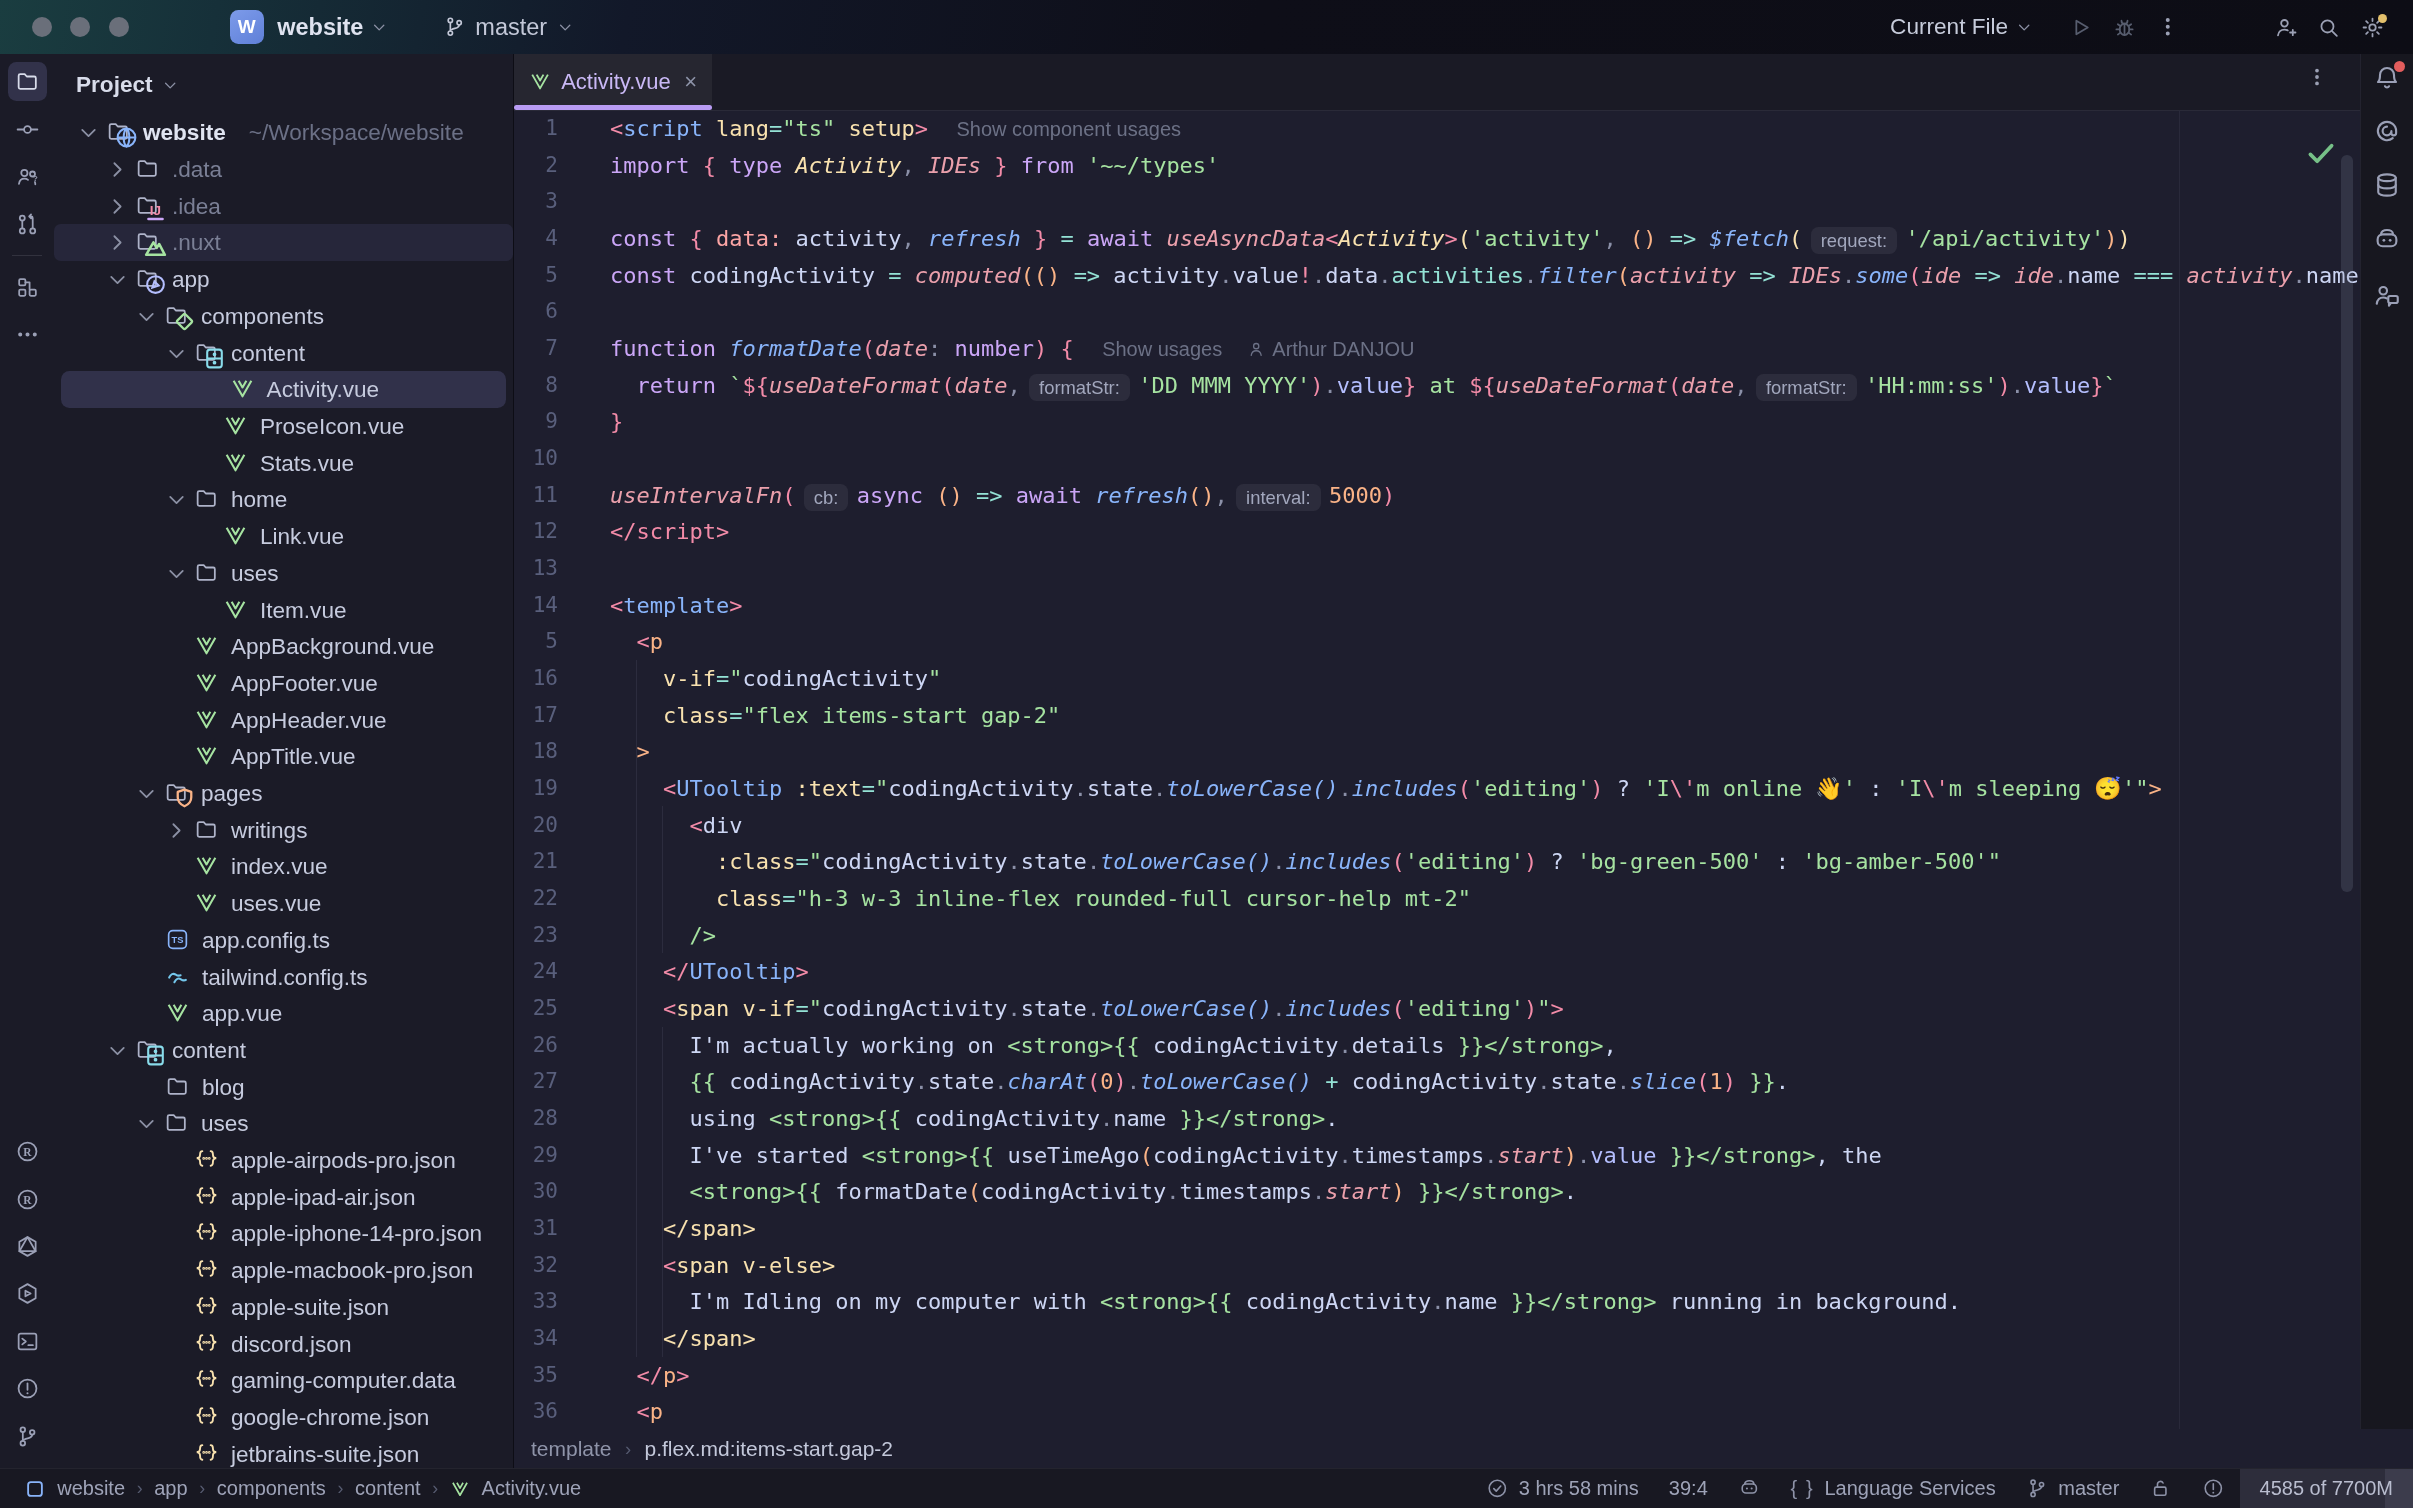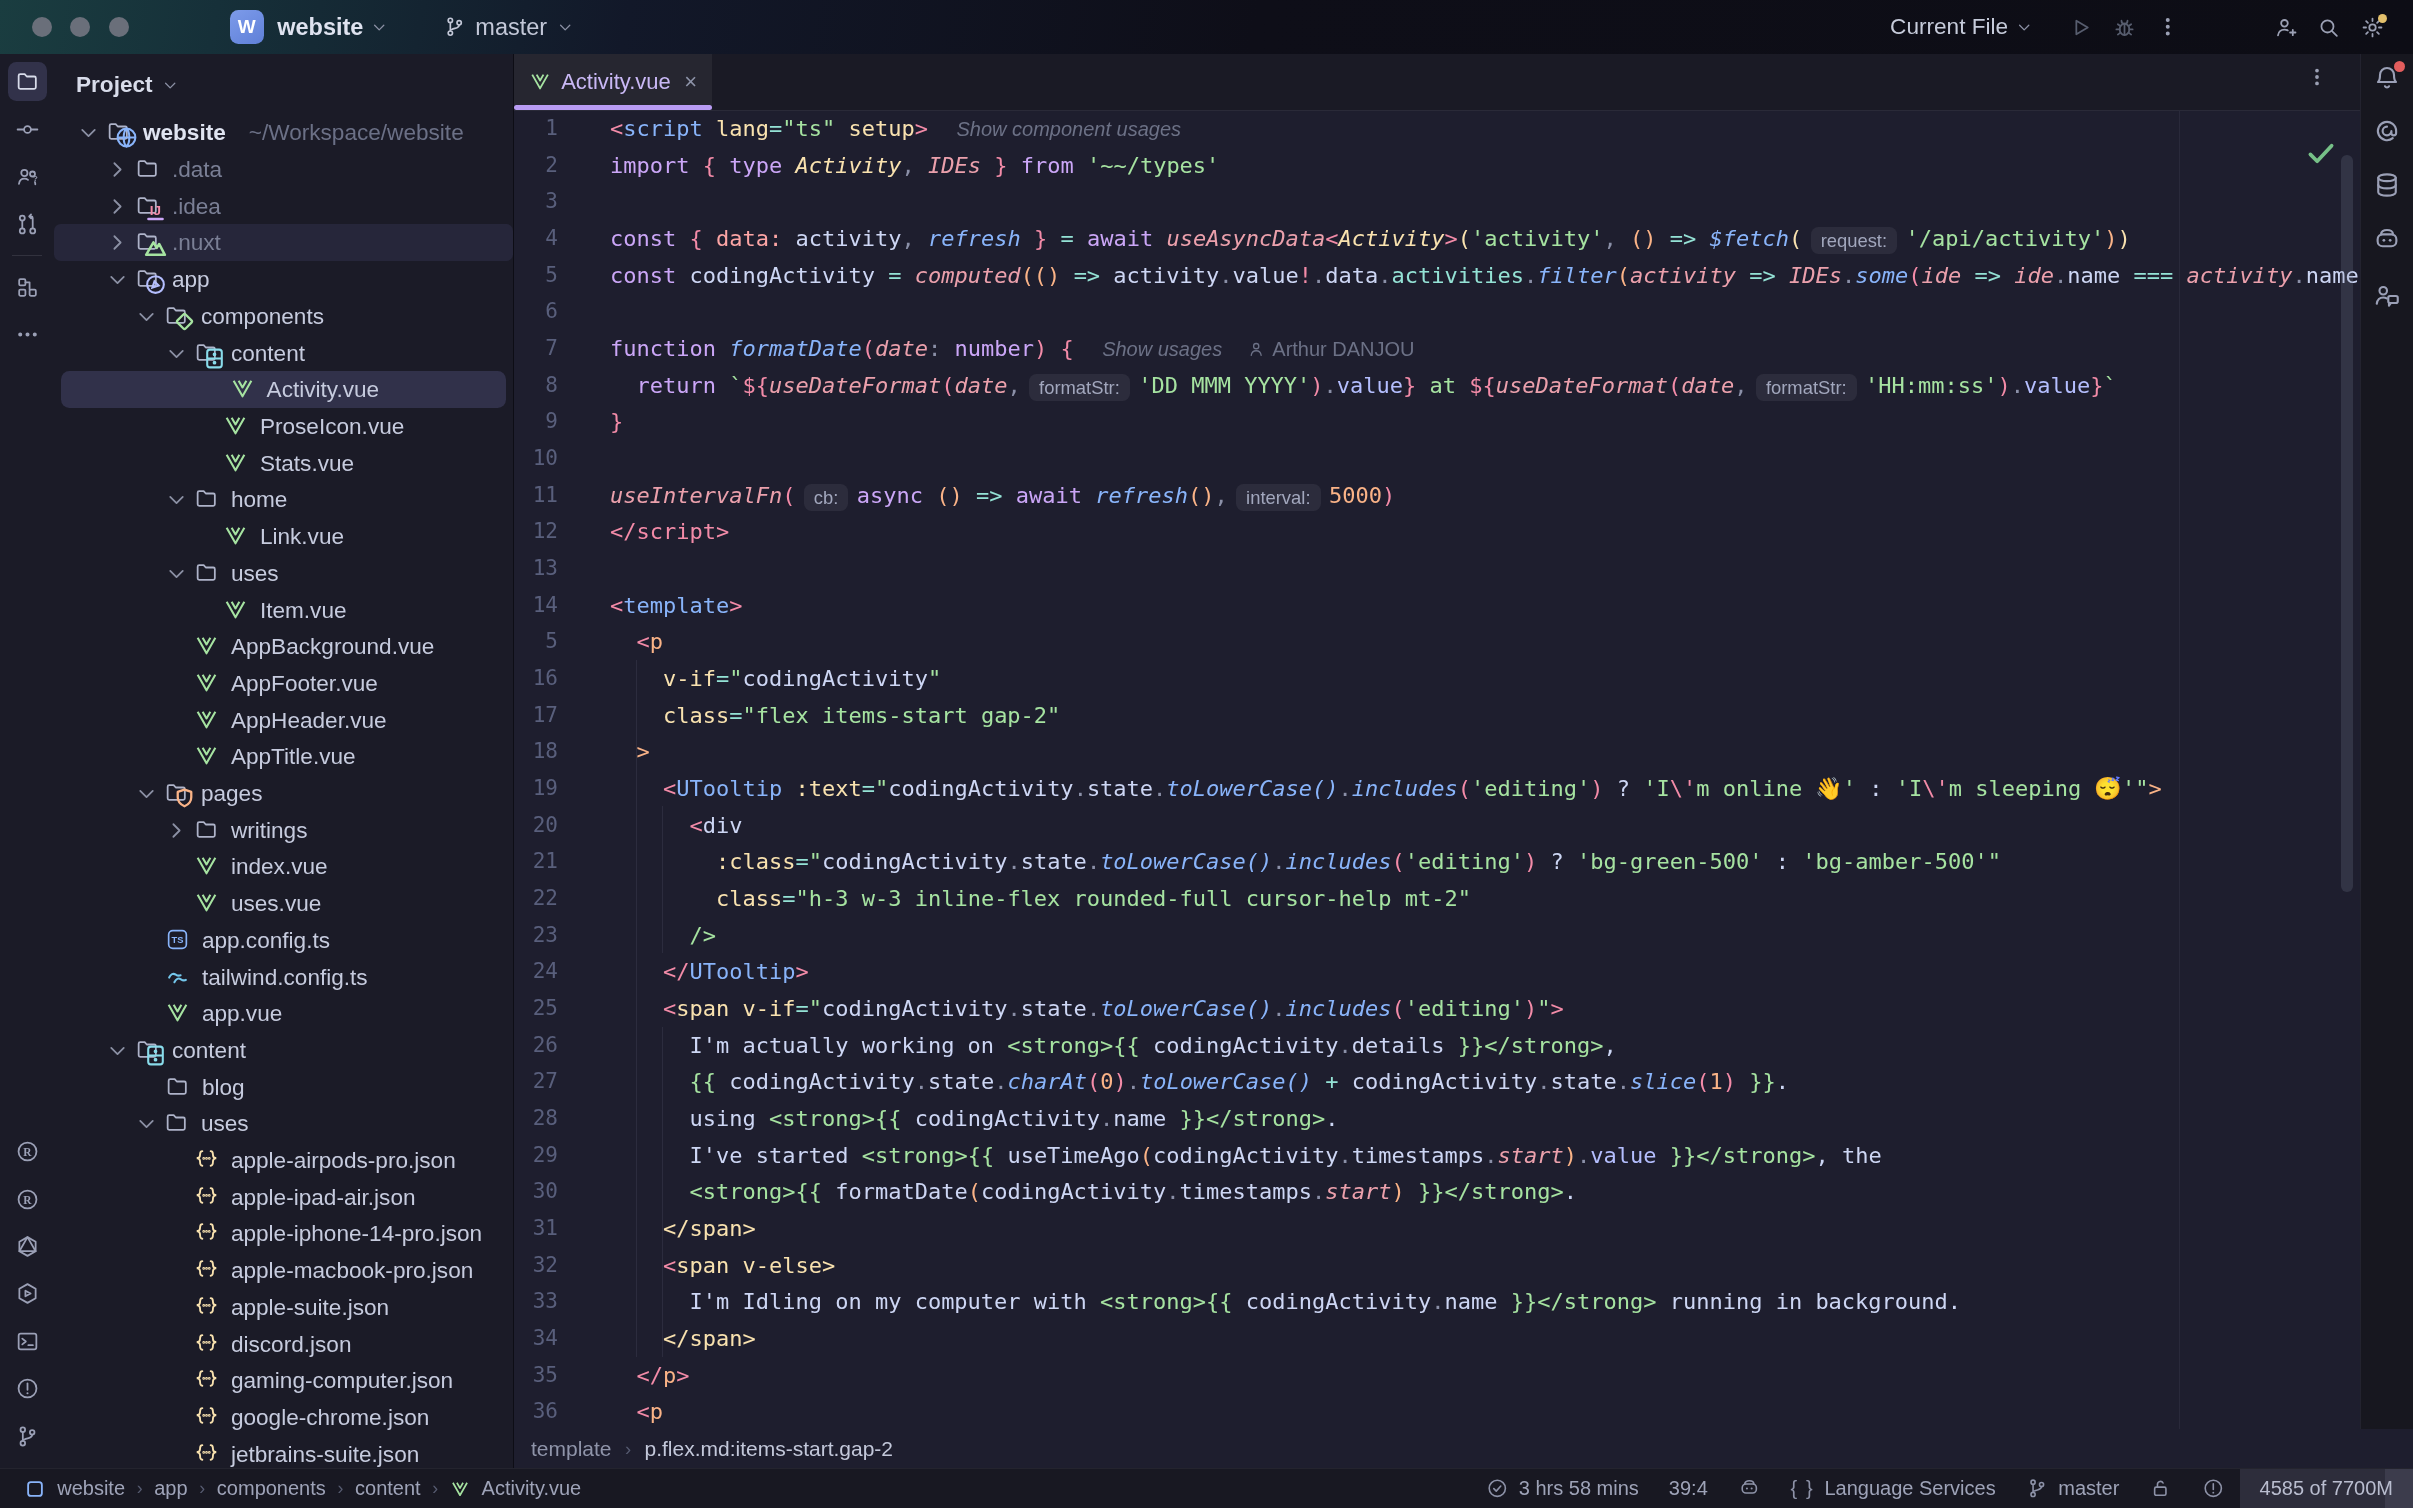--- a/index.html
+++ b/index.html
@@ -66,21 +66,21 @@
         font-family:"DejaVu Sans Mono","Liberation Mono",monospace;font-size:22px;}
   .ln{position:absolute;left:0;width:44px;text-align:right;color:#595f7c;font-size:21px;}
   .lc{position:absolute;left:96px;top:0;}
   .k{color:#cba6f7}.fn{color:#89b4fa;font-style:italic}.fni{color:#eba0ac;font-style:italic}
   .fns{color:#89b4fa}.ty{color:#f9e2af;font-style:italic}.y{color:#f9e2af}.g{color:#a6e3a1}
   .p{color:#f38ba8}.pe{color:#fab387}.o{color:#94e2d5}.tx{color:#cdd6f4}.lv{color:#b4befe}
   .d{color:#8b90a8}.sky{color:#fca5a5}
   .hint{display:inline-block;background:#2c2c3c;color:#a2a7bd;border-radius:7.5px;
         font-family:"Liberation Sans",sans-serif;font-size:18.4px;padding:0 10px;margin:0 8.4px;
         line-height:27px;vertical-align:middle;}
-  .vis{color:#6c7186;font-family:"Liberation Sans",sans-serif;font-size:20px;margin-left:28.5px;font-style:italic;}
+  .vis{color:#6c7186;font-family:"Liberation Sans",sans-serif;font-size:20px;margin-left:28.5px;}
   .author{color:#6c7186;font-family:"Liberation Sans",sans-serif;font-size:20px;margin-left:25px;}
   .author .ic{width:18.4px;height:18.4px;vertical-align:-2.5px;margin-right:6.7px;color:#6c7186;}
   .iguide{position:absolute;width:0.8px;background:#2c2c3e;}
   .wrapguide{position:absolute;left:1665px;top:0;bottom:0;width:0.8px;background:#29293a;}
   .vscroll{position:absolute;right:8.4px;top:45px;width:11.7px;height:737px;border-radius:5.9px;background:rgba(125,130,155,.22);}
 
   
   .rrail{position:absolute;right:0;top:54px;width:52px;bottom:39px;background:#17171f;border-left:0.8px solid #23232f;}
   .rri{position:absolute;left:50%;transform:translateX(-50%);width:30px;height:30px;color:#9ba0b6;}
   .rri .dot{position:absolute;top:-2.5px;right:-3.4px;width:11.7px;height:11.7px;border-radius:50%;background:#e35d5d;}
@@ -786,21 +786,21 @@
         <span style="width:140px;flex:0 0 140px"></span>
         <span class="ticon"><span class="ic" style="width:25px;height:25px">
             <svg viewBox="0 0 24 24" fill="none" stroke="#f9e2af" stroke-width="1.8" stroke-linecap="round">
               <path d="M8 4C6 4 5.8 5.8 5.8 7.4 5.8 9 5.3 10.3 3.5 10.5v.4c1.8.2 2.3 1.5 2.3 3.1C5.8 15.6 6 18 8 18"></path>
               <path d="M16 4c2 0 2.2 1.8 2.2 3.4 0 1.6.5 2.9 2.3 3.1v.4c-1.8.2-2.3 1.5-2.3 3.1C18.2 15.6 18 18 16 18"></path>
               <circle cx="9.3" cy="11" r="0.4" fill="#f9e2af"></circle>
               <circle cx="12" cy="11" r="0.4" fill="#f9e2af"></circle>
               <circle cx="14.7" cy="11" r="0.4" fill="#f9e2af"></circle>
             </svg>
           </span></span>
-        <span class="tlabel">gaming-computer.json</span>
+        <span class="tlabel">gaming-computer.data</span>
       </div>
       <div class="trow" style="top:1345px">
         <span style="width:140px;flex:0 0 140px"></span>
         <span class="ticon"><span class="ic" style="width:25px;height:25px">
             <svg viewBox="0 0 24 24" fill="none" stroke="#f9e2af" stroke-width="1.8" stroke-linecap="round">
               <path d="M8 4C6 4 5.8 5.8 5.8 7.4 5.8 9 5.3 10.3 3.5 10.5v.4c1.8.2 2.3 1.5 2.3 3.1C5.8 15.6 6 18 8 18"></path>
               <path d="M16 4c2 0 2.2 1.8 2.2 3.4 0 1.6.5 2.9 2.3 3.1v.4c-1.8.2-2.3 1.5-2.3 3.1C18.2 15.6 18 18 16 18"></path>
               <circle cx="9.3" cy="11" r="0.4" fill="#f9e2af"></circle>
               <circle cx="12" cy="11" r="0.4" fill="#f9e2af"></circle>
               <circle cx="14.7" cy="11" r="0.4" fill="#f9e2af"></circle>

